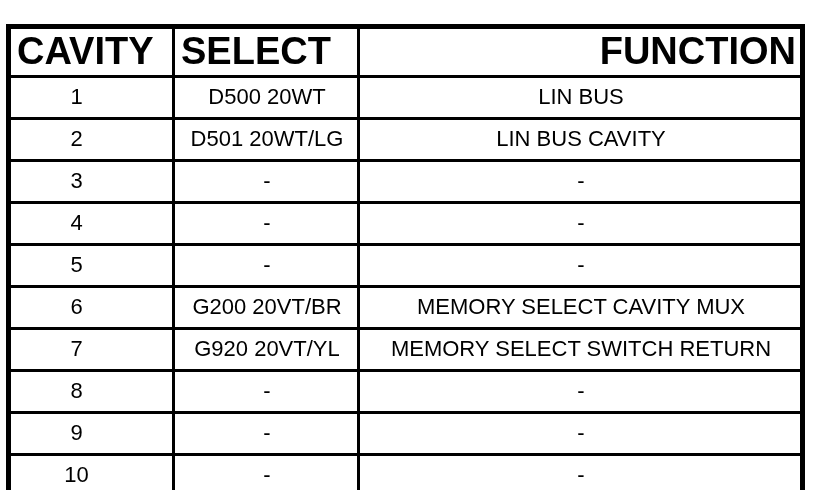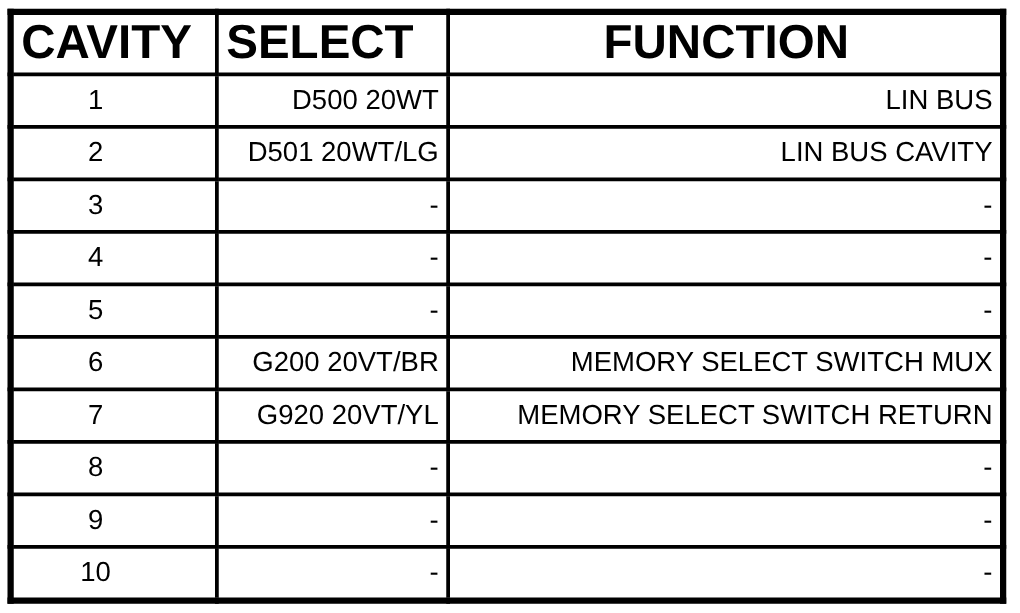--- a/index.html
+++ b/index.html
@@ -8,21 +8,21 @@
     background: #ffffff;
     width: 816px;
     height: 490px;
     overflow: hidden;
     font-family: "Liberation Sans", sans-serif;
   }
   .page {
     box-sizing: border-box;
     width: 816px;
     height: 490px;
-    padding: 7px 8px 8px 6px;
+    padding: 24px 8px 8px 6px;
   }
   table.pinout {
     border-collapse: collapse;
     width: 794px;
     table-layout: fixed;
     background: #ffffff;
   }
   table.pinout th,
   table.pinout td {
     border: 3px solid #000000;
@@ -40,28 +40,28 @@
   th.hdr {
     font-size: 38px;
     font-weight: bold;
     letter-spacing: 0px;
     height: 43px;
     padding: 1px 4px 2px 6px;
     text-align: left;
     vertical-align: middle;
   }
   th.hdr-function {
-    text-align: center;
+    text-align: right;
   }
   td.cell {
     font-size: 22px;
     font-weight: normal;
     height: 36px;
     padding: 1px 6px 2px 8px;
-    text-align: right;
+    text-align: center;
     vertical-align: middle;
   }
   td.cell-cavity {
     text-align: center;
     padding-left: 0;
     padding-right: 30px;
   }
 </style>
 </head>
 <body>
@@ -102,21 +102,21 @@
         <td class="cell">-</td>
       </tr>
       <tr>
         <td class="cell cell-cavity">5</td>
         <td class="cell">-</td>
         <td class="cell">-</td>
       </tr>
       <tr>
         <td class="cell cell-cavity">6</td>
         <td class="cell">G200 20VT/BR</td>
-        <td class="cell">MEMORY SELECT SWITCH MUX</td>
+        <td class="cell">MEMORY SELECT CAVITY MUX</td>
       </tr>
       <tr>
         <td class="cell cell-cavity">7</td>
         <td class="cell">G920 20VT/YL</td>
         <td class="cell">MEMORY SELECT SWITCH RETURN</td>
       </tr>
       <tr>
         <td class="cell cell-cavity">8</td>
         <td class="cell">-</td>
         <td class="cell">-</td>

